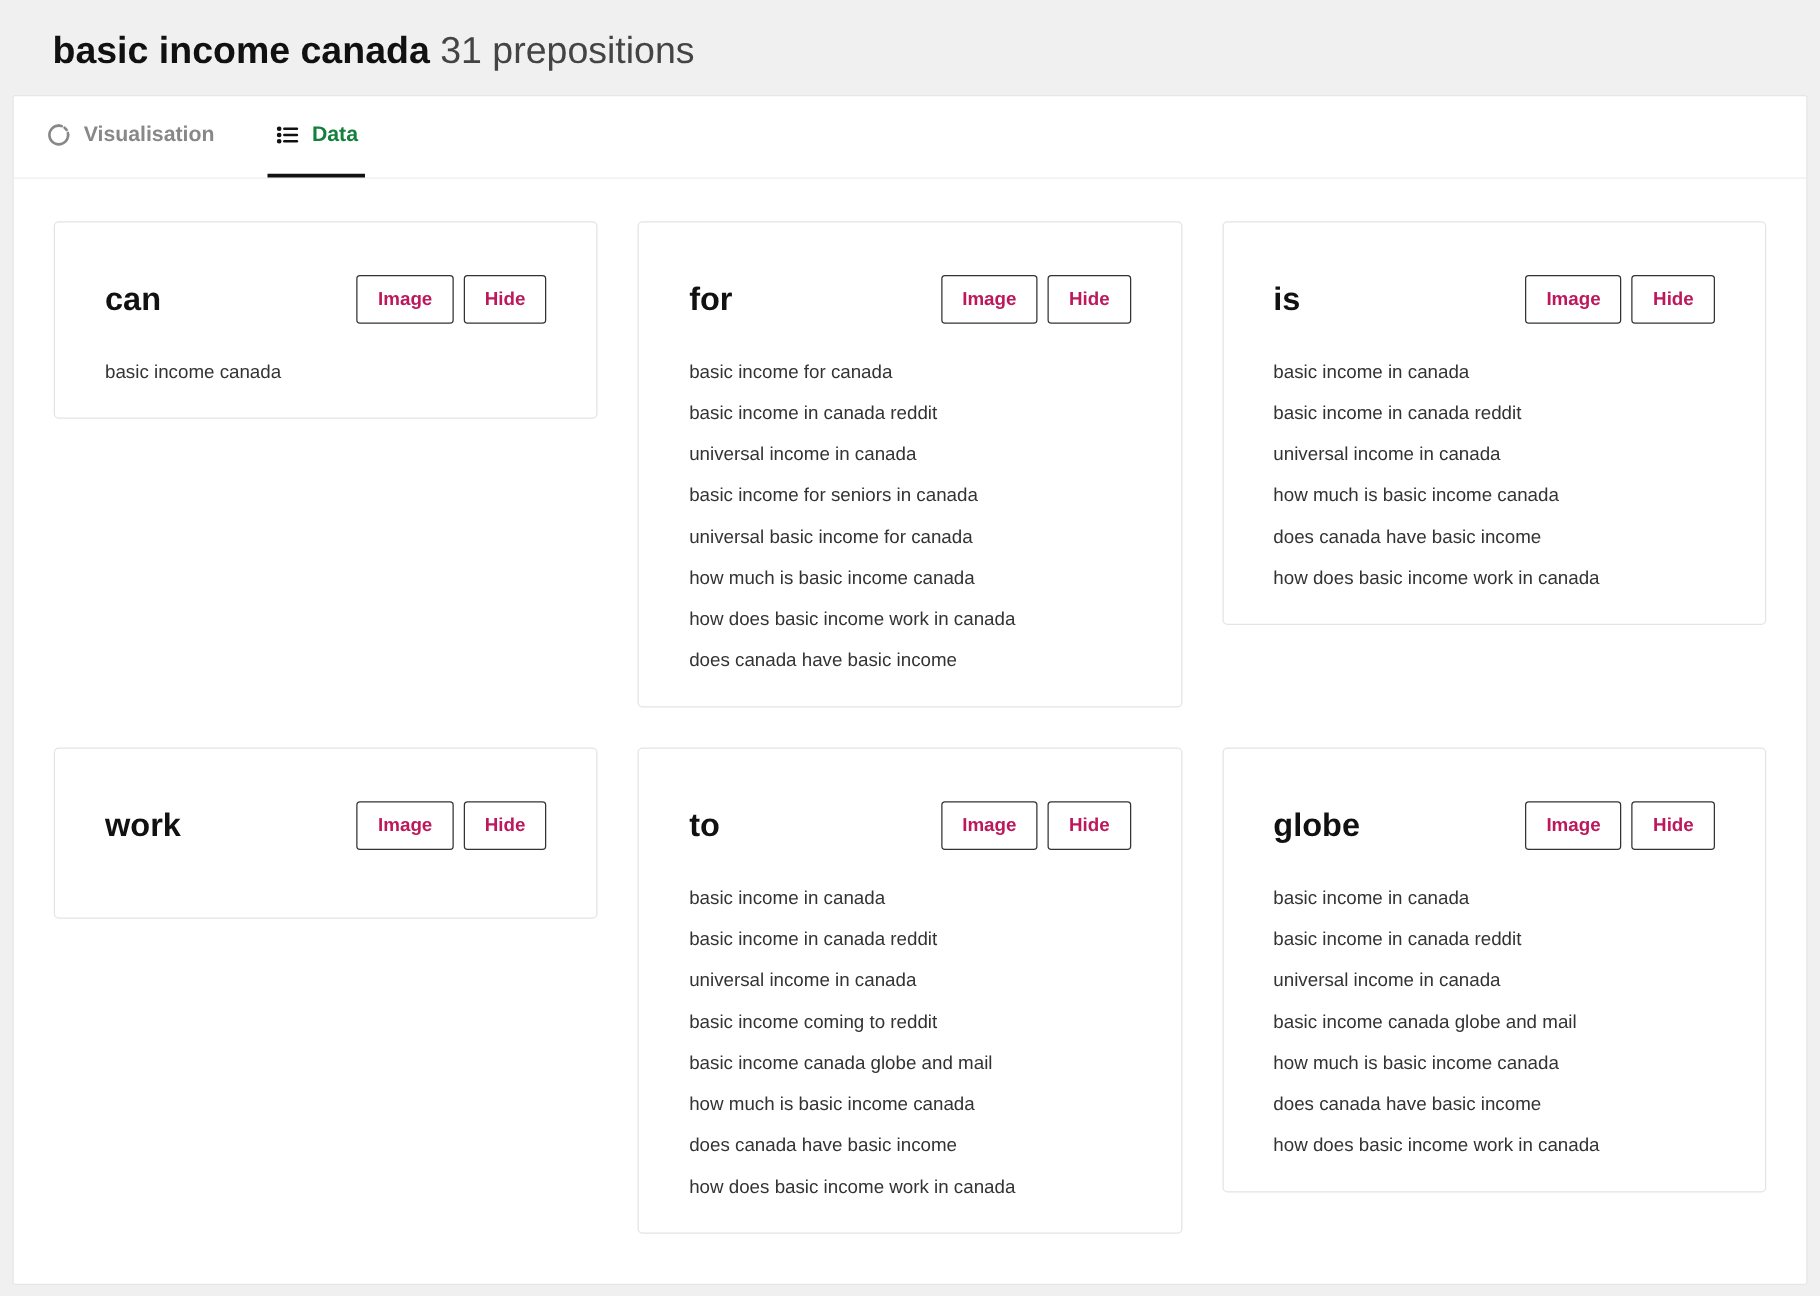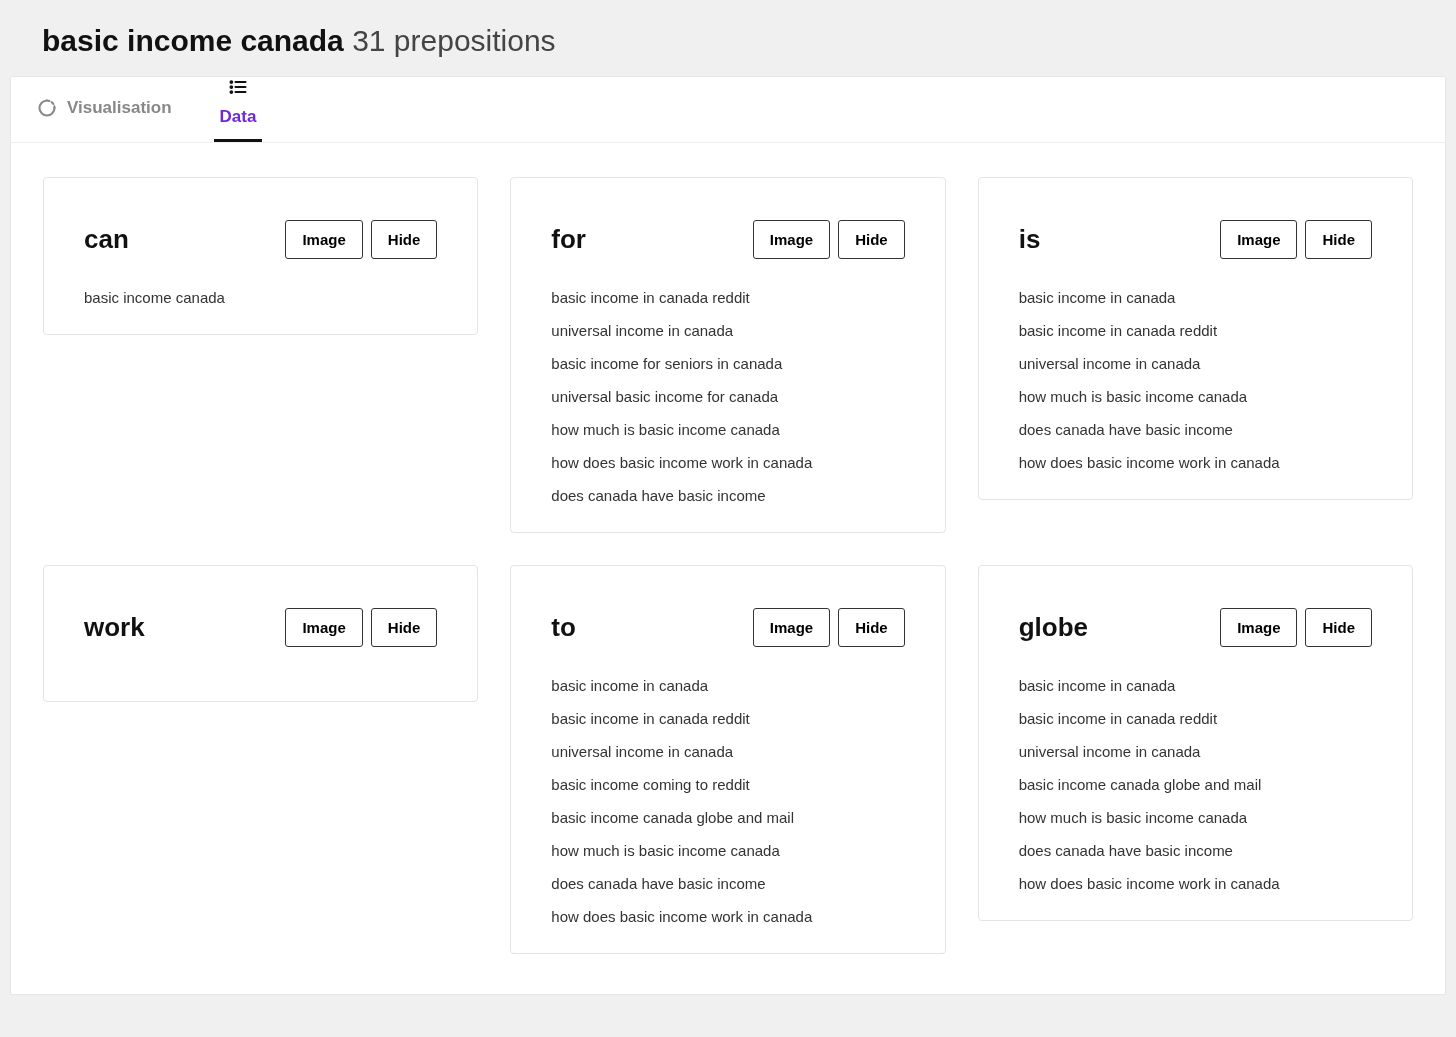--- a/index.html
+++ b/index.html
@@ -42,23 +42,22 @@
     gap: 10px;
     height: 100%;
     cursor: pointer;
     font-size: 17px;
     font-weight: 700;
     color: #888;
     border-bottom: 3px solid transparent;
     padding: 0 6px;
   }
   .tab.active {
-    color: #6d28d9;
+    color: #15803d;
     border-bottom-color: #111;
-    flex-direction: column;
   }
   .tab .icon-wrap {
     display: flex;
     align-items: center;
     justify-content: center;
     width: 20px;
     height: 20px;
   }
   .cards-grid {
     display: grid;
@@ -89,21 +88,21 @@
     gap: 8px;
   }
   .btn {
     border: 1px solid #333;
     background: #fff;
     font-weight: 700;
     font-size: 15px;
     padding: 10px 16px;
     border-radius: 3px;
     cursor: pointer;
-    color: #000000;
+    color: #be185d;
   }
   .card-items {
     list-style: none;
     display: flex;
     flex-direction: column;
     gap: 12px;
   }
   .card-items li {
     font-size: 15px;
     color: #333;
@@ -163,20 +162,21 @@
       </div>
       <div class="card">
         <div class="card-header">
           <div class="card-title">for</div>
           <div class="card-actions">
             <button class="btn">Image</button>
             <button class="btn">Hide</button>
           </div>
         </div>
         <ul class="card-items">
+          <li>basic income for canada</li>
           <li>basic income in canada reddit</li>
           <li>universal income in canada</li>
           <li>basic income for seniors in canada</li>
           <li>universal basic income for canada</li>
           <li>how much is basic income canada</li>
           <li>how does basic income work in canada</li>
           <li>does canada have basic income</li>
         </ul>
       </div>
       <div class="card">

